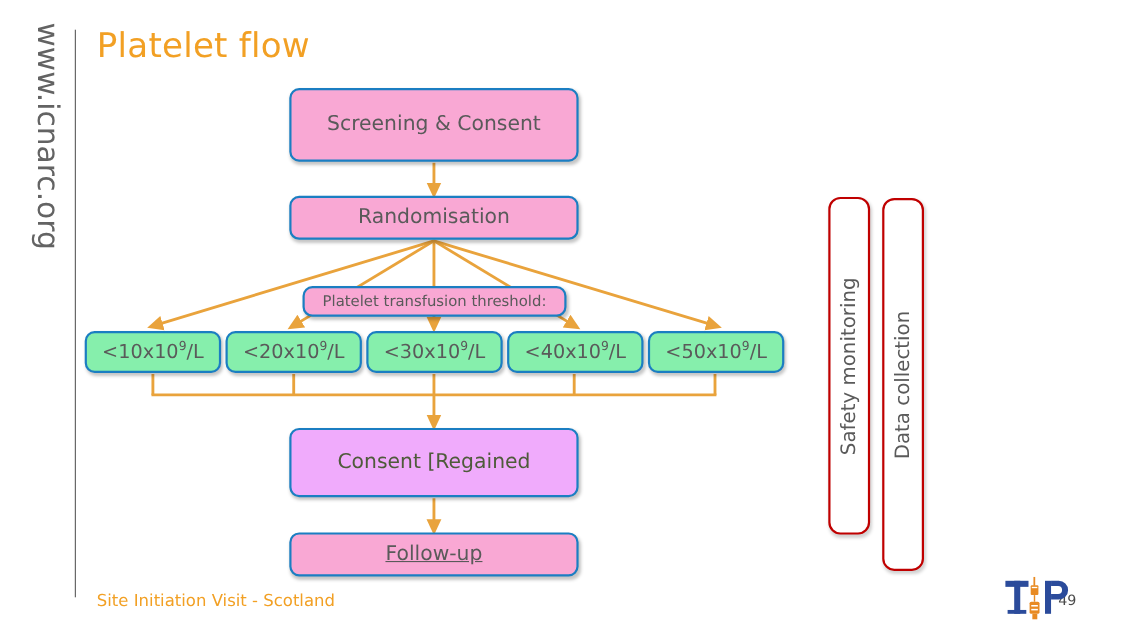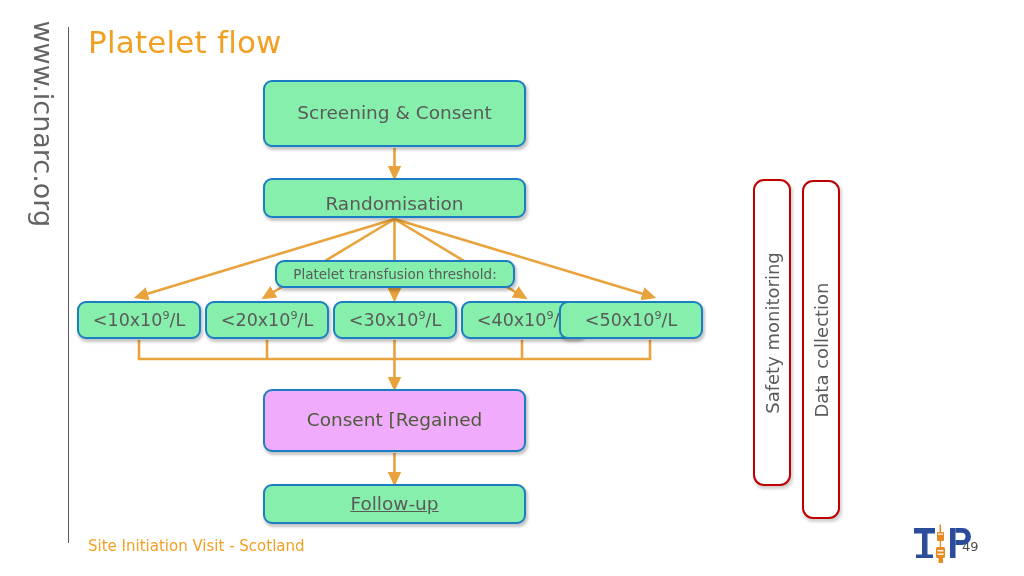--- a/index.html
+++ b/index.html
@@ -52,37 +52,37 @@
     letter-spacing: 0.2px;
     white-space: nowrap;
   }
 
   
   .fbox {
     position: absolute;
     box-sizing: border-box;
     border: 2px solid #1B7EC2;
     border-radius: 9px;
-    background: #86efac;
+    background: #f9a8d4;
     color: #5A5A5A;
     display: flex;
     align-items: center;
     justify-content: center;
     text-align: center;
     line-height: 1.22;
     box-shadow: 1.5px 2.5px 3px rgba(0,0,0,0.23);
   }
   .fbox.green {
     background: #f0abfc;
     color: #4E5B3A;
   }
   .fbox .txt { padding: 0 6px; }
 
   #box-screening { left: 263px; top: 80px;  width: 263px; height: 67px;  font-size: 18.5px; }
-  #box-random    { left: 263px; top: 178px; width: 263px; height: 40px;  font-size: 18.5px; align-items: flex-end; }
+  #box-random    { left: 263px; top: 178px; width: 263px; height: 40px;  font-size: 18.5px; }
   #box-threshold { left: 275px; top: 260px; width: 240px; height: 28px;  font-size: 13.5px; }
   #box-consent   { left: 263px; top: 389px; width: 263px; height: 63px;  font-size: 18.5px; }
   #box-followup  { left: 263px; top: 484px; width: 263px; height: 40px;  font-size: 18.5px; text-decoration: underline; }
 
   .thbox {
     position: absolute;
     top: 301px;
     height: 38px;
     box-sizing: border-box;
     border: 2px solid #1B7EC2;
@@ -97,21 +97,21 @@
   }
   .thbox sup {
     font-size: 0.64em;
     vertical-align: super;
     line-height: 0;
   }
   #th-0 { left: 77px;  width: 124px; }
   #th-1 { left: 205px; width: 124px; }
   #th-2 { left: 333px; width: 124px; }
   #th-3 { left: 461px; width: 124px; }
-  #th-4 { left: 559px; width: 144px; }
+  #th-4 { left: 589px; width: 124px; }
 
   
   #connectors {
     position: absolute;
     left: 0; top: 0;
     width: 1024px; height: 576px;
     pointer-events: none;
   }
 
   

